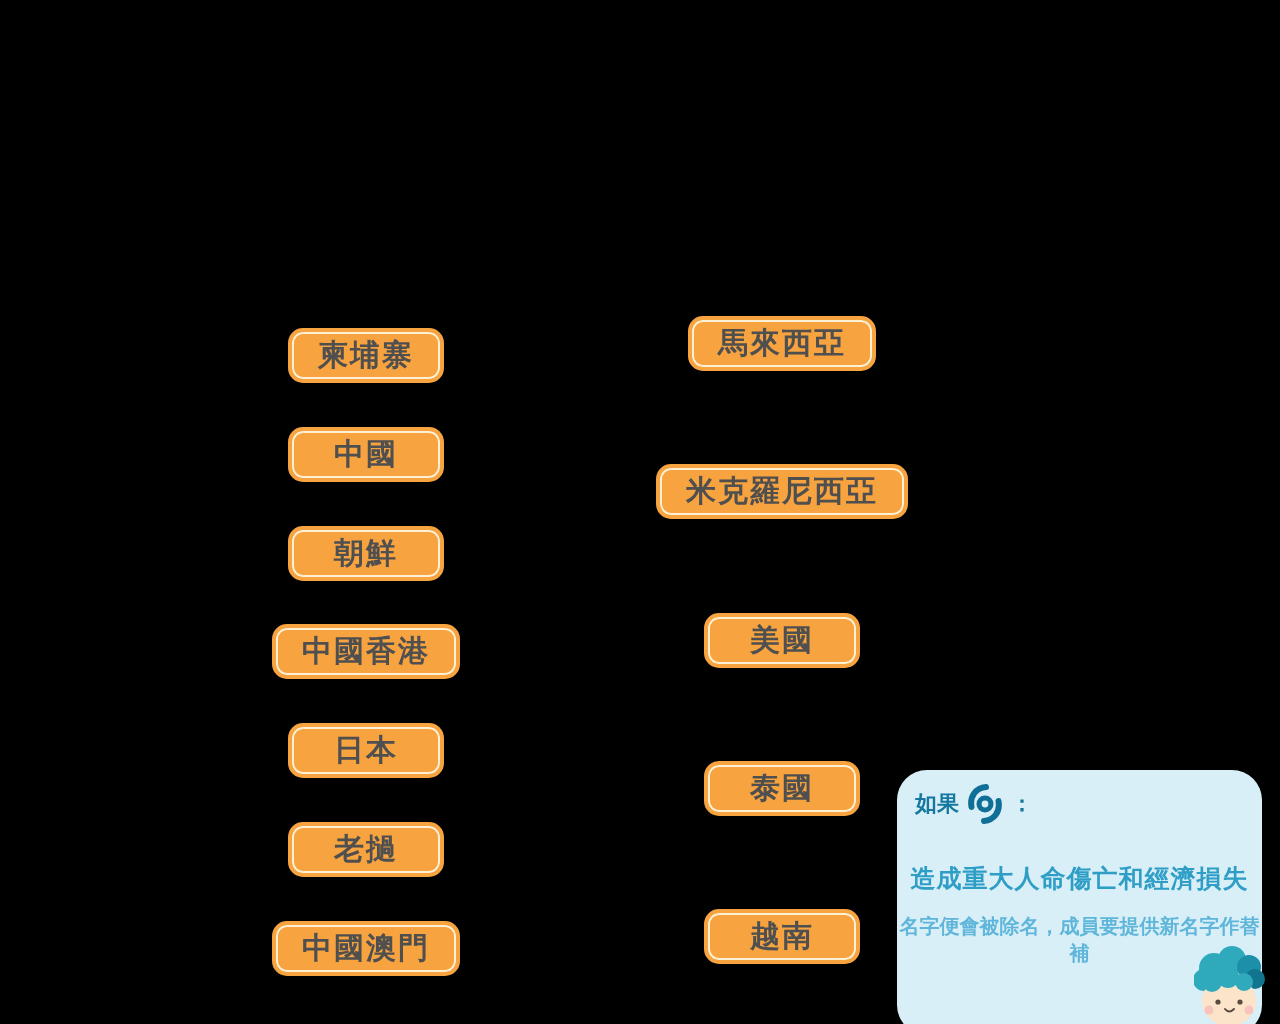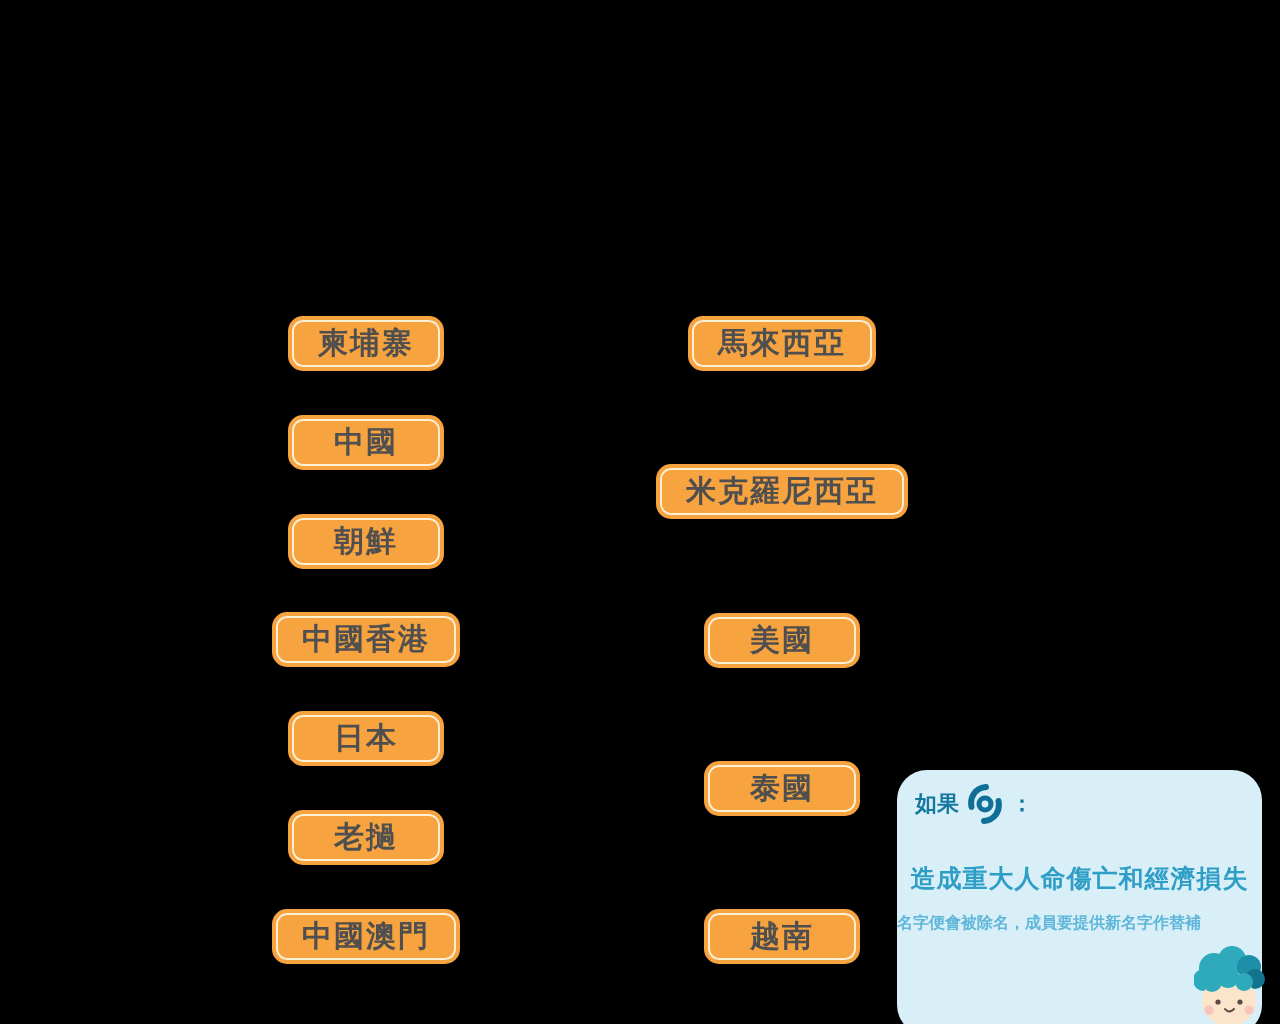--- a/index.html
+++ b/index.html
@@ -14,21 +14,21 @@
   .col{
     position:absolute;
     display:flex;
     flex-direction:column;
     justify-content:space-between;
     align-items:center;
     top:316px;
     height:648px;
     transform:translateX(-50%);
   }
-  .col-left{left:366px;}
+  .col-left{left:366px;margin-top:12px;}
   .col-right{left:782px;}
   .name-btn{
     box-sizing:border-box;
     min-width:156px;
     height:55px;
     padding:4px 26px;
     background:#F6A340;
     border:4px solid #F6A340;
     border-radius:15px;
     box-shadow:inset 0 0 0 2px rgba(255,248,230,0.9);
@@ -67,23 +67,23 @@
     left:0;right:0;top:92px;
     text-align:center;
     color:#2F9EC7;
     font-size:25px;
     font-weight:bold;
     letter-spacing:1px;
   }
   .info-line2{
     position:absolute;
     left:0;right:0;top:143px;
-    text-align:left;
+    text-align:center;
     color:#5FB6DA;
-    font-size:16px;
+    font-size:20px;
     font-weight:bold;
   }
   
   .mascot{
     position:absolute;
     right:10px;bottom:-6px;
     width:76px;height:84px;
   }
 </style>
 </head>

